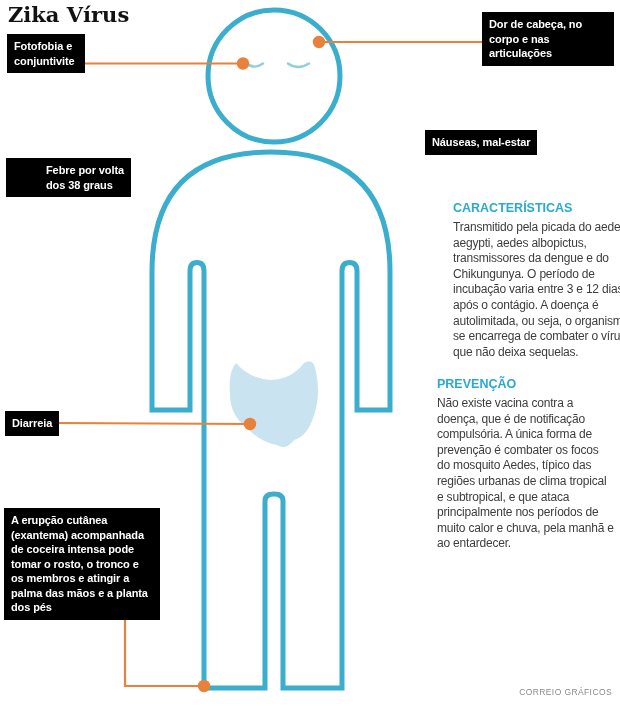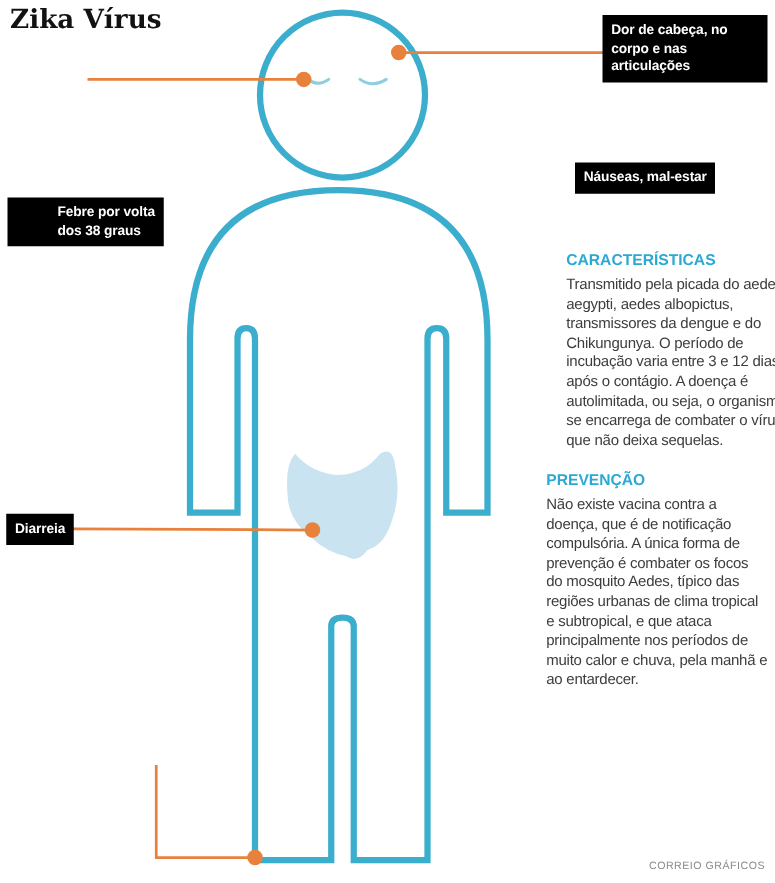--- a/index.html
+++ b/index.html
@@ -14,21 +14,21 @@
     font-weight:bold;font-size:21px;color:#121212;letter-spacing:0;
   }
   .tag{
     position:absolute;background:#000000;color:#ffffff;
     font-weight:bold;font-size:11px;line-height:1.32;
     padding:5px 7px;letter-spacing:-0.1px;
   }
   .tag.nowrap{white-space:nowrap;}
   #tag-fotofobia{left:7px;top:34px;width:64px;}
   #tag-dor{left:482px;top:12px;width:118px;}
-  #tag-nauseas{left:460px;top:130px;}
+  #tag-nauseas{left:425px;top:130px;}
   #tag-febre{left:6px;top:158px;width:78px;padding-left:40px;}
   #tag-diarreia{left:5px;top:411px;}
   #tag-erupcao{left:4px;top:508px;width:142px;}
   .section{position:absolute;left:437px;width:177px;}
   #section-0{top:201px;margin-left:16px;}
   #section-1{top:377px;}
   #section-2{top:554px;}
   .section h2{
     margin:0 0 5px 0;font-size:12.5px;color:#2BA9D2;
     letter-spacing:0;font-weight:bold;
@@ -69,24 +69,26 @@
     <line x1="319" y1="42" x2="484" y2="42" stroke="#E8813C" stroke-width="2.2"></line>
     <circle cx="319" cy="42" r="6.2" fill="#E8813C"></circle>
     <line x1="58" y1="423" x2="250" y2="424" stroke="#E8813C" stroke-width="2.2"></line>
     <circle cx="250" cy="424" r="6.2" fill="#E8813C"></circle>
     <polyline points="125,612 125,686 204,686" fill="none" stroke="#E8813C" stroke-width="2.2"></polyline>
     <circle cx="204" cy="686" r="6.2" fill="#E8813C"></circle>
   </svg>
 
   <div class="page-title">Zika Vírus</div>
 
+  <div class="tag" id="tag-fotofobia">Fotofobia e conjuntivite</div>
   <div class="tag" id="tag-dor">Dor de cabeça, no corpo e nas articulações</div>
   <div class="tag nowrap" id="tag-nauseas">Náuseas, mal-estar</div>
   <div class="tag" id="tag-febre">Febre por volta dos 38 graus</div>
   <div class="tag nowrap" id="tag-diarreia">Diarreia</div>
+  <div class="tag" id="tag-erupcao">A erupção cutânea (exantema) acompanhada de coceira intensa pode tomar o rosto, o tronco e os membros e atingir a palma das mãos e a planta dos pés</div>
 
   <div class="section" id="section-0">
     <h2>CARACTERÍSTICAS</h2>
     <p>Transmitido pela picada do aedes aegypti, aedes albopictus, transmissores da dengue e do Chikungunya. O período de incubação varia entre 3 e 12 dias após o contágio. A doença é autolimitada, ou seja, o organismo se encarrega de combater o vírus, que não deixa sequelas.</p>
   </div>
   <div class="section" id="section-1">
     <h2>PREVENÇÃO</h2>
     <p>Não existe vacina contra a doença, que é de notificação compulsória. A única forma de prevenção é combater os focos do mosquito Aedes, típico das regiões urbanas de clima tropical e subtropical, e que ataca principalmente nos períodos de muito calor e chuva, pela manhã e ao entardecer.</p>
   </div>
 

